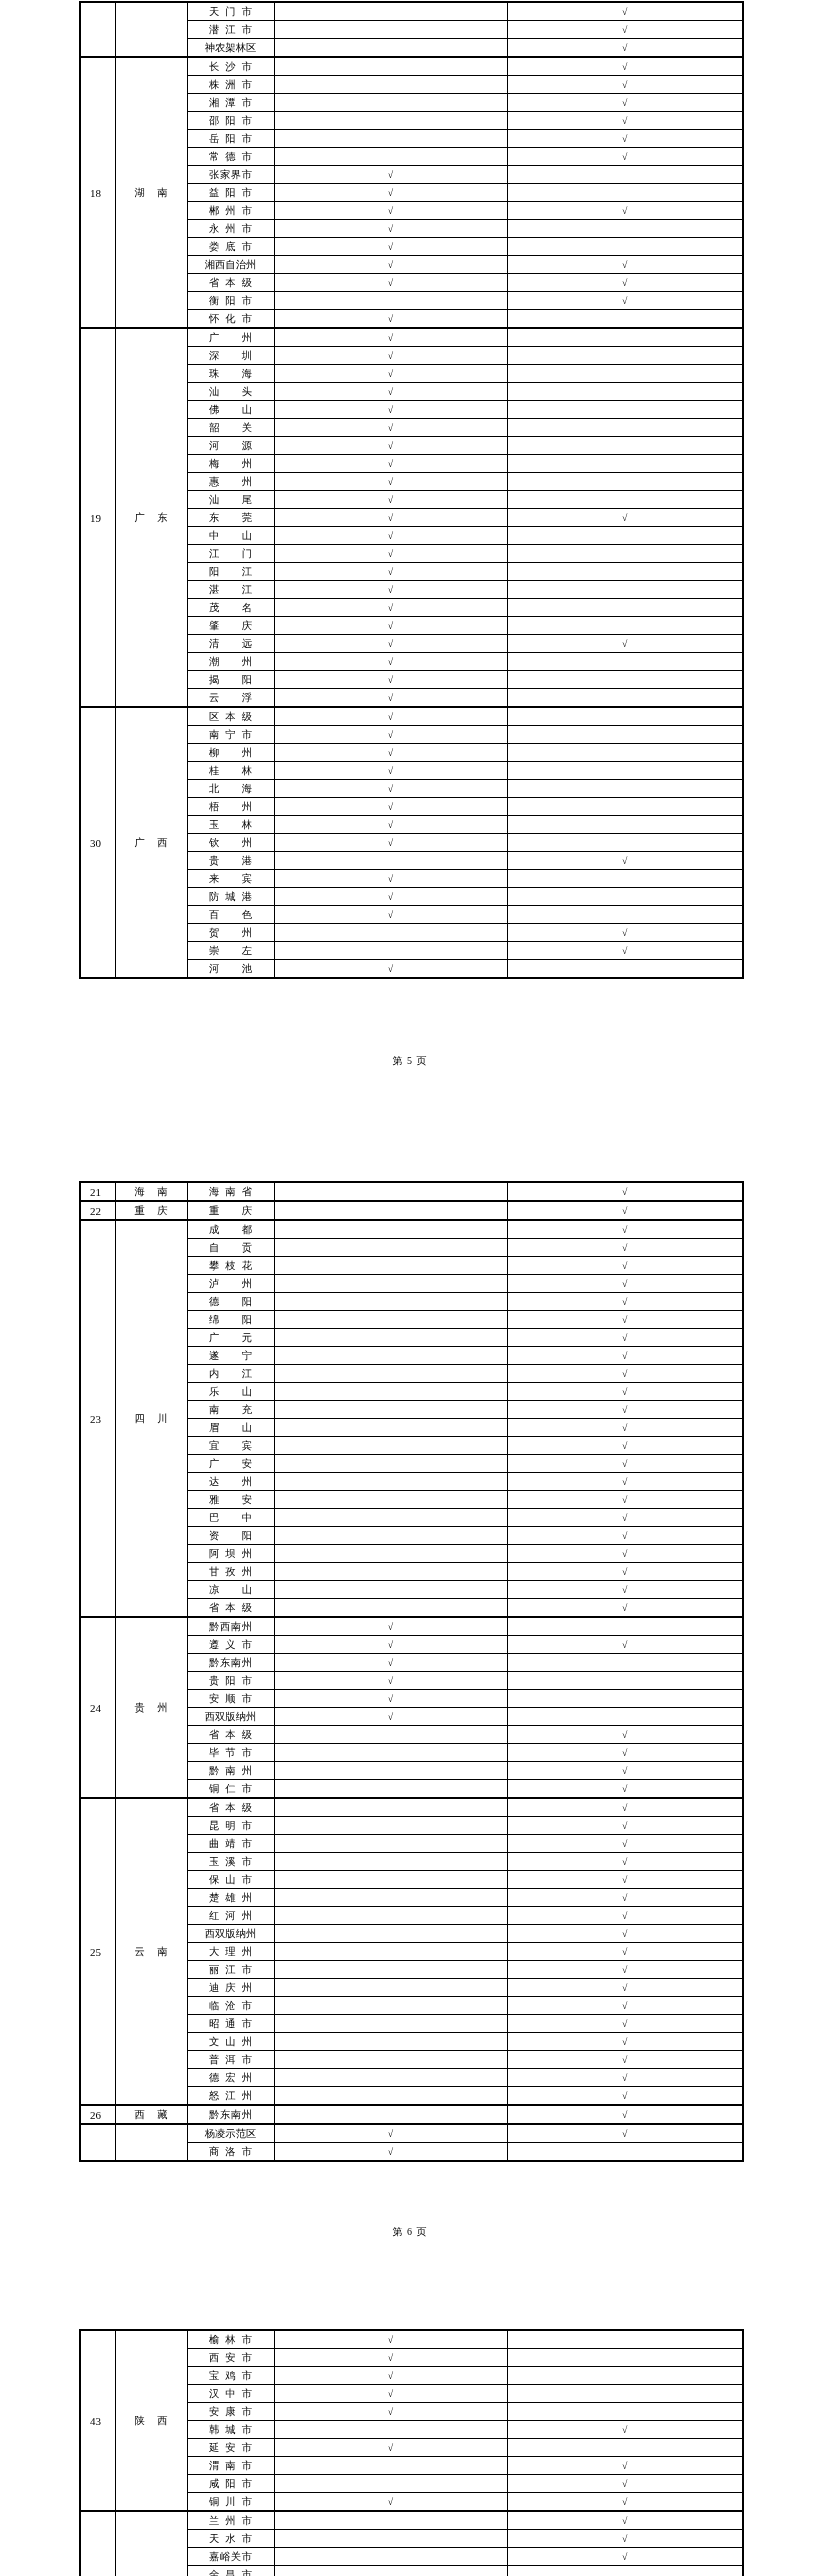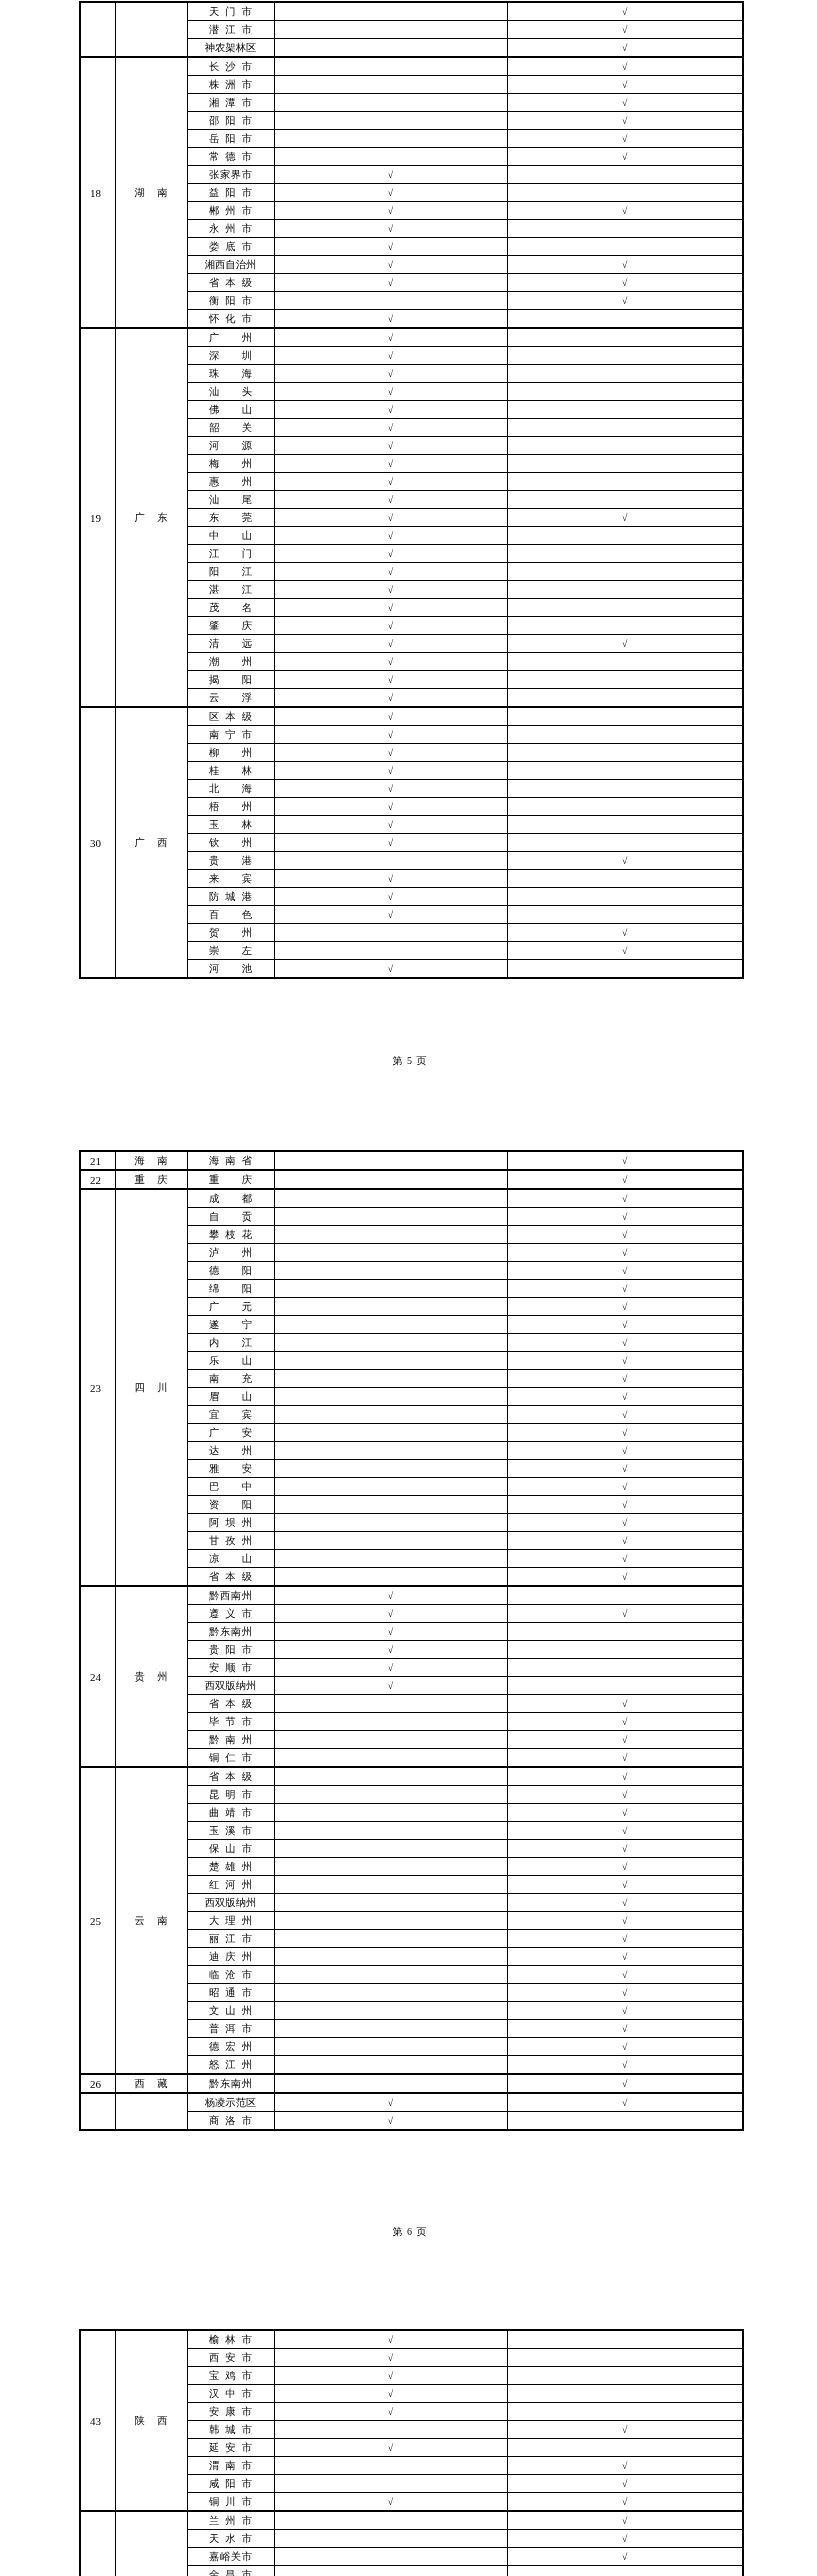--- a/index.html
+++ b/index.html
@@ -1,21 +1,21 @@
 <!DOCTYPE html>
 <html style="font-size:8.2px"><head>
 <meta charset="utf-8">
 <style>
   html,body{margin:0;padding:0;background:#ffffff;}
   body{position:relative;width:818px;height:3950px;color:#000;
        font-family:"Liberation Serif","DejaVu Serif",serif;}
   .page-table{position:absolute;left:79px;width:662px;border-collapse:collapse;table-layout:fixed;
               border:2.1px solid #000;}
   #page-5{top:1px;}
-  #page-6{top:1150px;}
+  #page-6{top:1181px;}
   #page-7{top:2329px;}
   .page-table td{border:1px solid #000;border-top-width:1.5px;border-bottom-width:1.5px;
                  padding:0;text-align:center;vertical-align:middle;
                  font-size:10.3px;height:17px;overflow:hidden;}
   .page-table tr.gf td{border-top-width:2.6px;}
   .jt{display:inline-block;text-align:justify;text-align-last:justify;white-space:nowrap;}
   .seq{min-width:15.5px;font-size:11px;}
   .prov{min-width:33px;}
   .city{min-width:43px;}
   .check{font-size:9.8px;display:inline-block;}

